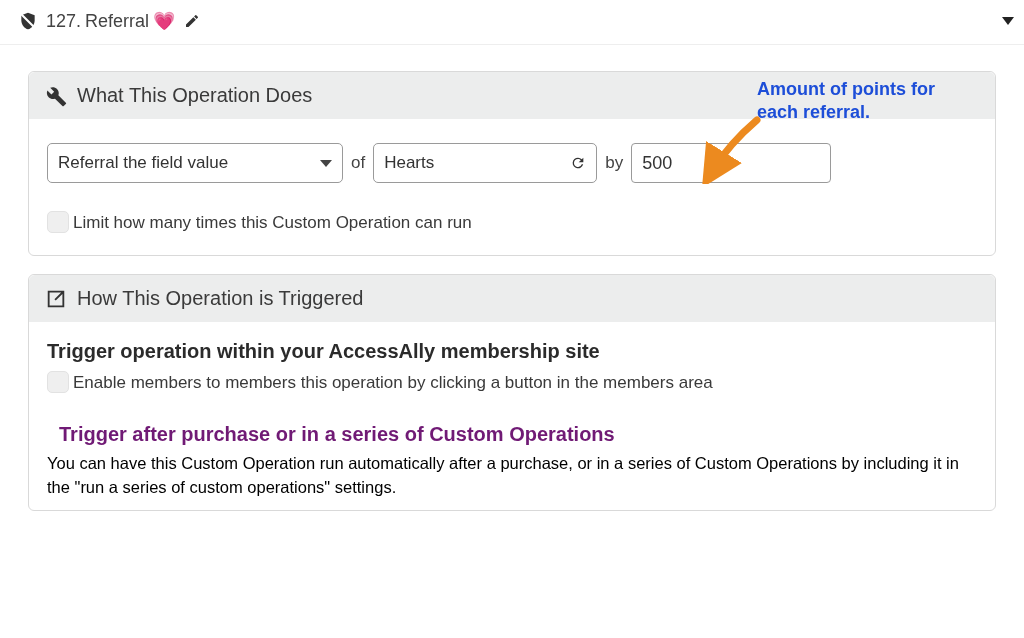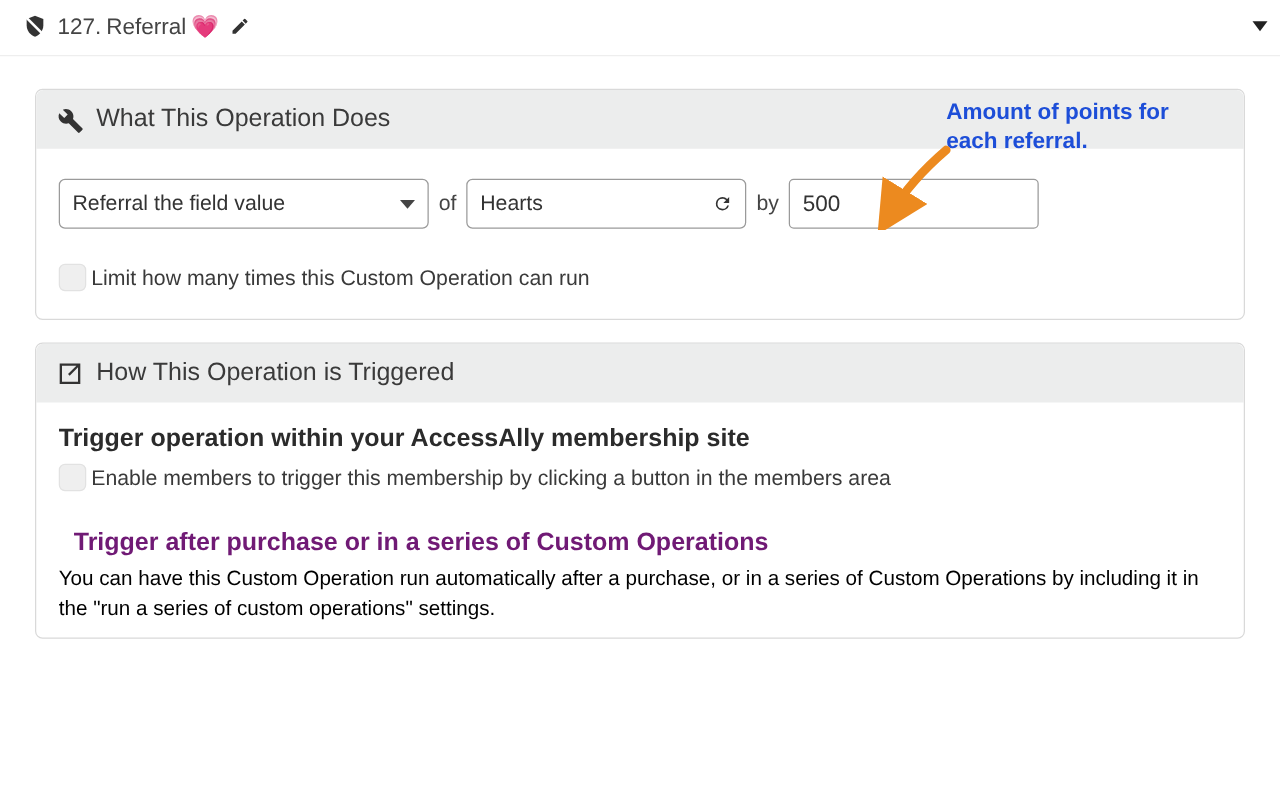--- a/index.html
+++ b/index.html
@@ -230,21 +230,21 @@
         <svg width="22" height="22" viewBox="0 0 24 24">
             <path fill="#333" d="M14 3v2H5v14h14v-9h2v11H3V3h11zm7 0v7h-2V6.41l-7.29 7.3-1.42-1.42 7.3-7.29H14V3h7z"></path>
           </svg>
       </span>
       <span class="panel-title">How This Operation is Triggered</span>
     </div>
     <div class="panel-body2">
       <div class="sub-heading">Trigger operation within your AccessAlly membership site</div>
       <div class="check-row">
         <div class="chk"></div>
-        <span class="chk-label">Enable members to trigger this membership by clicking a button in the members area</span>
+        <span class="chk-label">Enable members to members this operation by clicking a button in the members area</span>
       </div>
 
       <div class="sub-heading2">Trigger after purchase or in a series of Custom Operations</div>
       <div class="desc-text">You can have this Custom Operation run automatically after a purchase, or in a series of Custom Operations by including it in the "run a series of custom operations" settings.</div>
     </div>
   </div>
 
 </div>
 
 </body></html>

